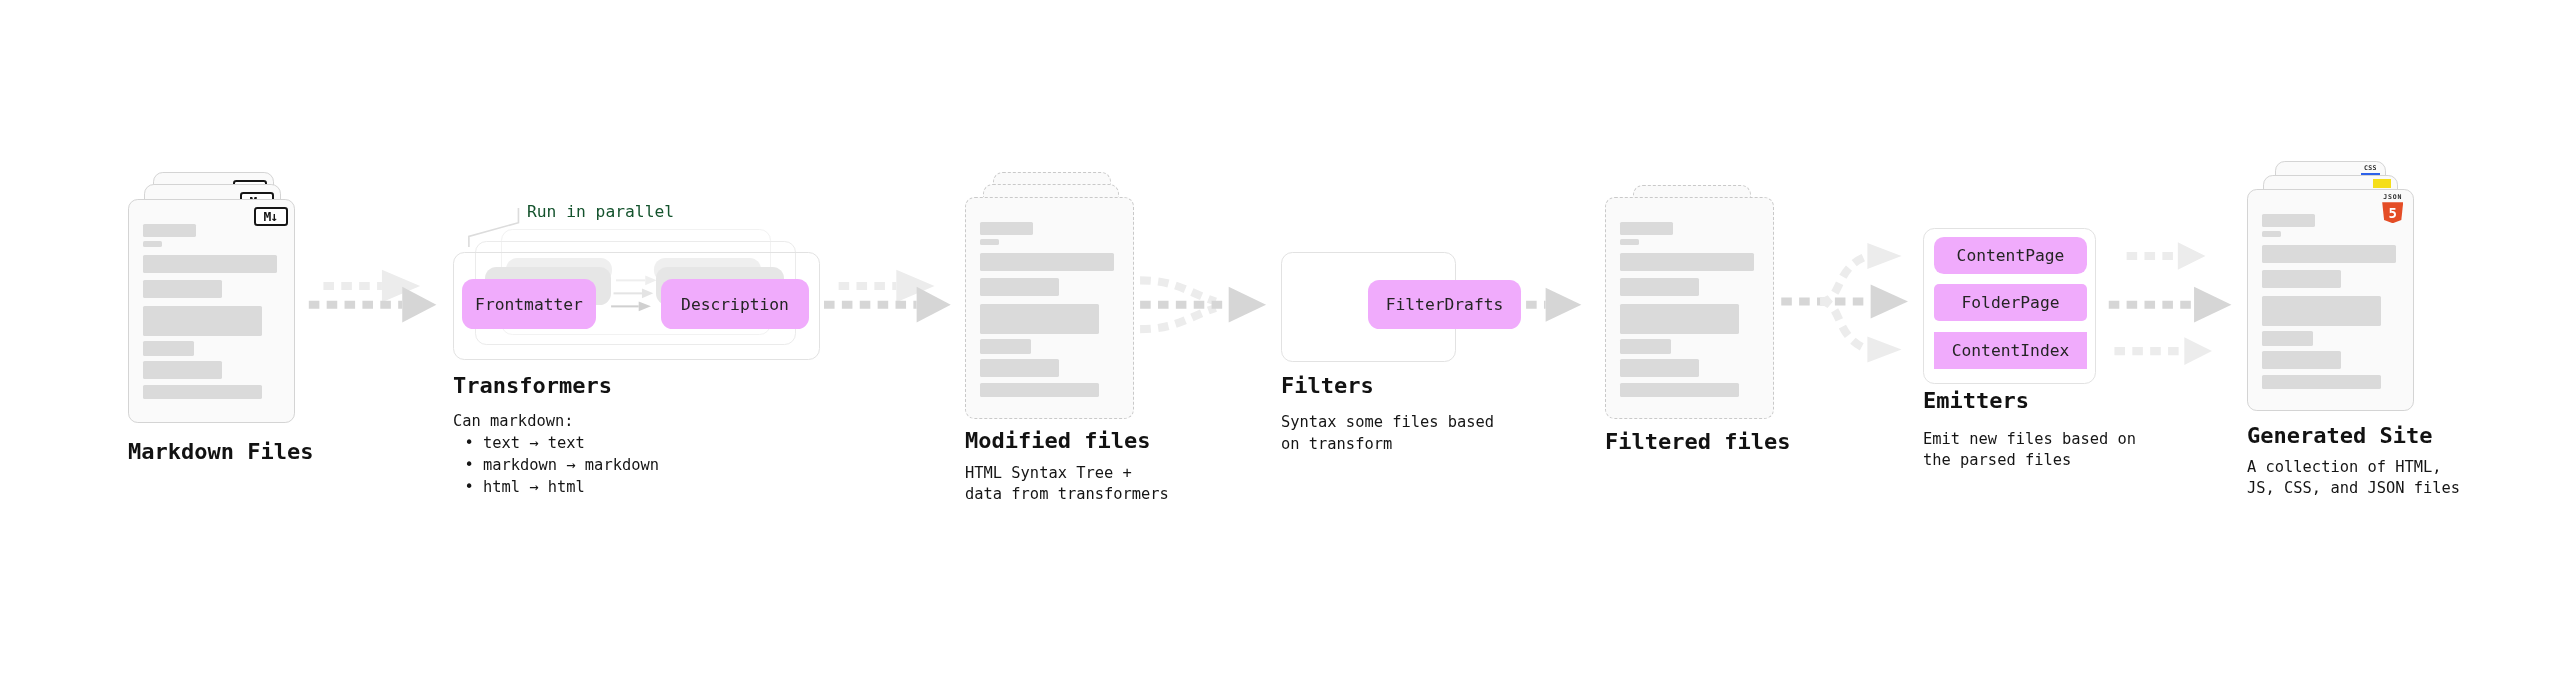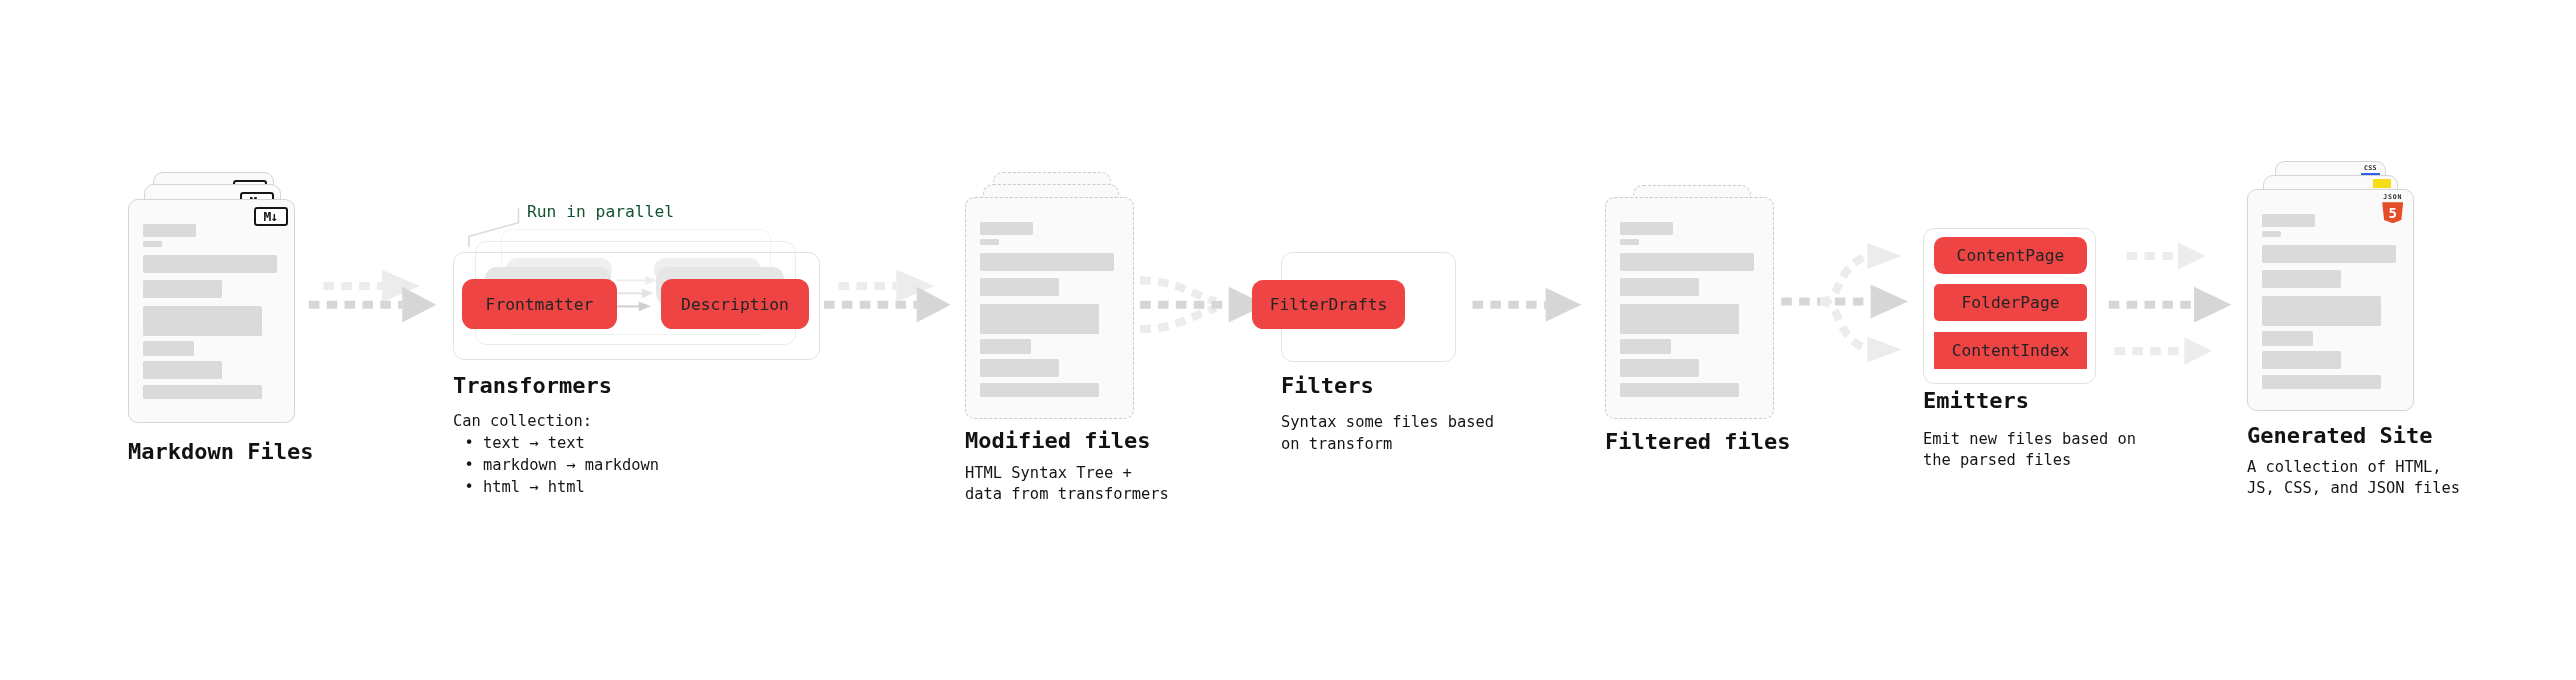--- a/index.html
+++ b/index.html
@@ -33,21 +33,21 @@
     display:flex;align-items:center;justify-content:center;
     font-size:13px;font-weight:bold;color:#161616;letter-spacing:-0.8px;
   }
 
   .frame{position:absolute;border-radius:11.4px;background:transparent;z-index:2;}
   .f1{border:1.6px solid #e2e2e2;}
   .f2{border:1.6px solid #ebebeb;}
   .f3{border:1.6px solid #f2f2f2;}
 
   .pill{
-    position:absolute;background:#ef4444;border-radius:11.4px;z-index:3;
+    position:absolute;background:#f0abfc;border-radius:11.4px;z-index:3;
     display:flex;align-items:center;justify-content:center;
     font-size:16.3px;color:#242424;white-space:nowrap;
   }
   .pill.ghost1{background:#e6e6e6;z-index:3;}
   .pill.ghost2{background:#efefef;z-index:3;}
 
   .h{position:absolute;font-size:22px;font-weight:600;color:#121212;z-index:4;white-space:nowrap;}
   .sub{position:absolute;font-size:15.4px;line-height:22px;color:#151515;z-index:4;white-space:nowrap;}
   .callout{position:absolute;font-size:16.3px;color:#14532d;z-index:4;white-space:nowrap;}
 
@@ -144,26 +144,26 @@
 
     <div class="frame f3" style="left:501px;top:229px;width:268px;height:104px"></div>
     <div class="pill ghost2" style="left:506px;top:258px;width:106px;height:24.4px"></div>
     <div class="pill ghost2" style="left:654px;top:258px;width:107px;height:24.4px"></div>
 
     <div class="frame f2" style="left:475px;top:241px;width:319px;height:102px"></div>
     <div class="pill ghost1" style="left:485px;top:267px;width:126px;height:38px"></div>
     <div class="pill ghost1" style="left:656px;top:267px;width:128px;height:38px"></div>
 
     <div class="frame f1" style="left:453px;top:252px;width:365px;height:106px"></div>
-    <div class="pill" style="left:462px;top:279px;width:155px;height:50px">Frontmatter</div>
+    <div class="pill" style="left:462px;top:279px;width:134px;height:50px">Frontmatter</div>
     <div class="pill" style="left:661px;top:279px;width:148px;height:50px">Description</div>
 
     <div class="h" style="left:453px;top:373px">Transformers</div>
     <div class="sub" style="left:453px;top:410px">
-      <div>Can collection:</div>
+      <div>Can markdown:</div>
       <div style="padding-left:11.4px">• text → text</div>
       <div style="padding-left:11.4px">• markdown → markdown</div>
       <div style="padding-left:11.4px">• html → html</div>
     </div>
   </div>
 
   <div>
     <div class="card dashed" style="left:993px;top:172px;width:116px;height:220px"></div>
     <div class="card dashed" style="left:983px;top:184px;width:134px;height:220px"></div>
     <div class="card dashed" style="left:965px;top:197px;width:167px;height:220px">
@@ -178,21 +178,21 @@
     </div>
     <div class="h" style="left:965px;top:428px">Modified files</div>
     <div class="sub" style="left:965px;top:463px;line-height:21px">
       <div>HTML Syntax Tree +</div>
       <div>data from transformers</div>
     </div>
   </div>
 
   <div>
     <div class="frame f1" style="left:1281px;top:252px;width:173px;height:108px;background:#ffffff"></div>
-    <div class="pill" style="left:1252px;top:280px;width:153px;height:49px">FilterDrafts</div>
+    <div class="pill" style="left:1368px;top:280px;width:153px;height:49px">FilterDrafts</div>
     <div class="h" style="left:1281px;top:373px">Filters</div>
     <div class="sub" style="left:1281px;top:411px">
       <div>Syntax some files based</div>
       <div>on transform</div>
     </div>
   </div>
 
   <div>
     <div class="card dashed" style="left:1633px;top:185px;width:116px;height:220px"></div>
     <div class="card dashed" style="left:1605px;top:197px;width:167px;height:220px">

